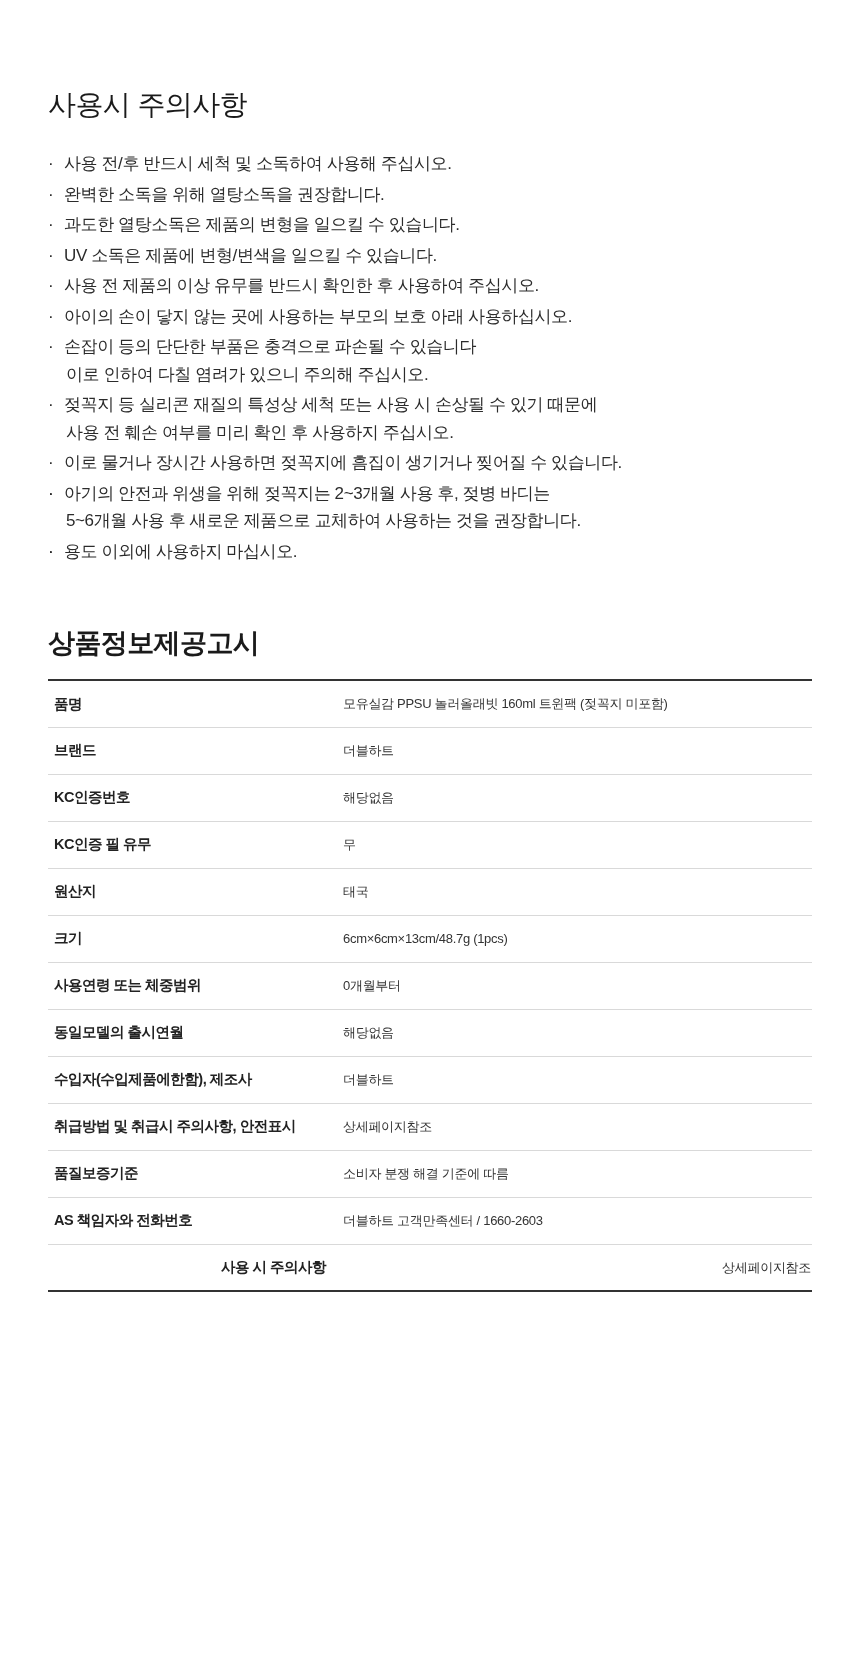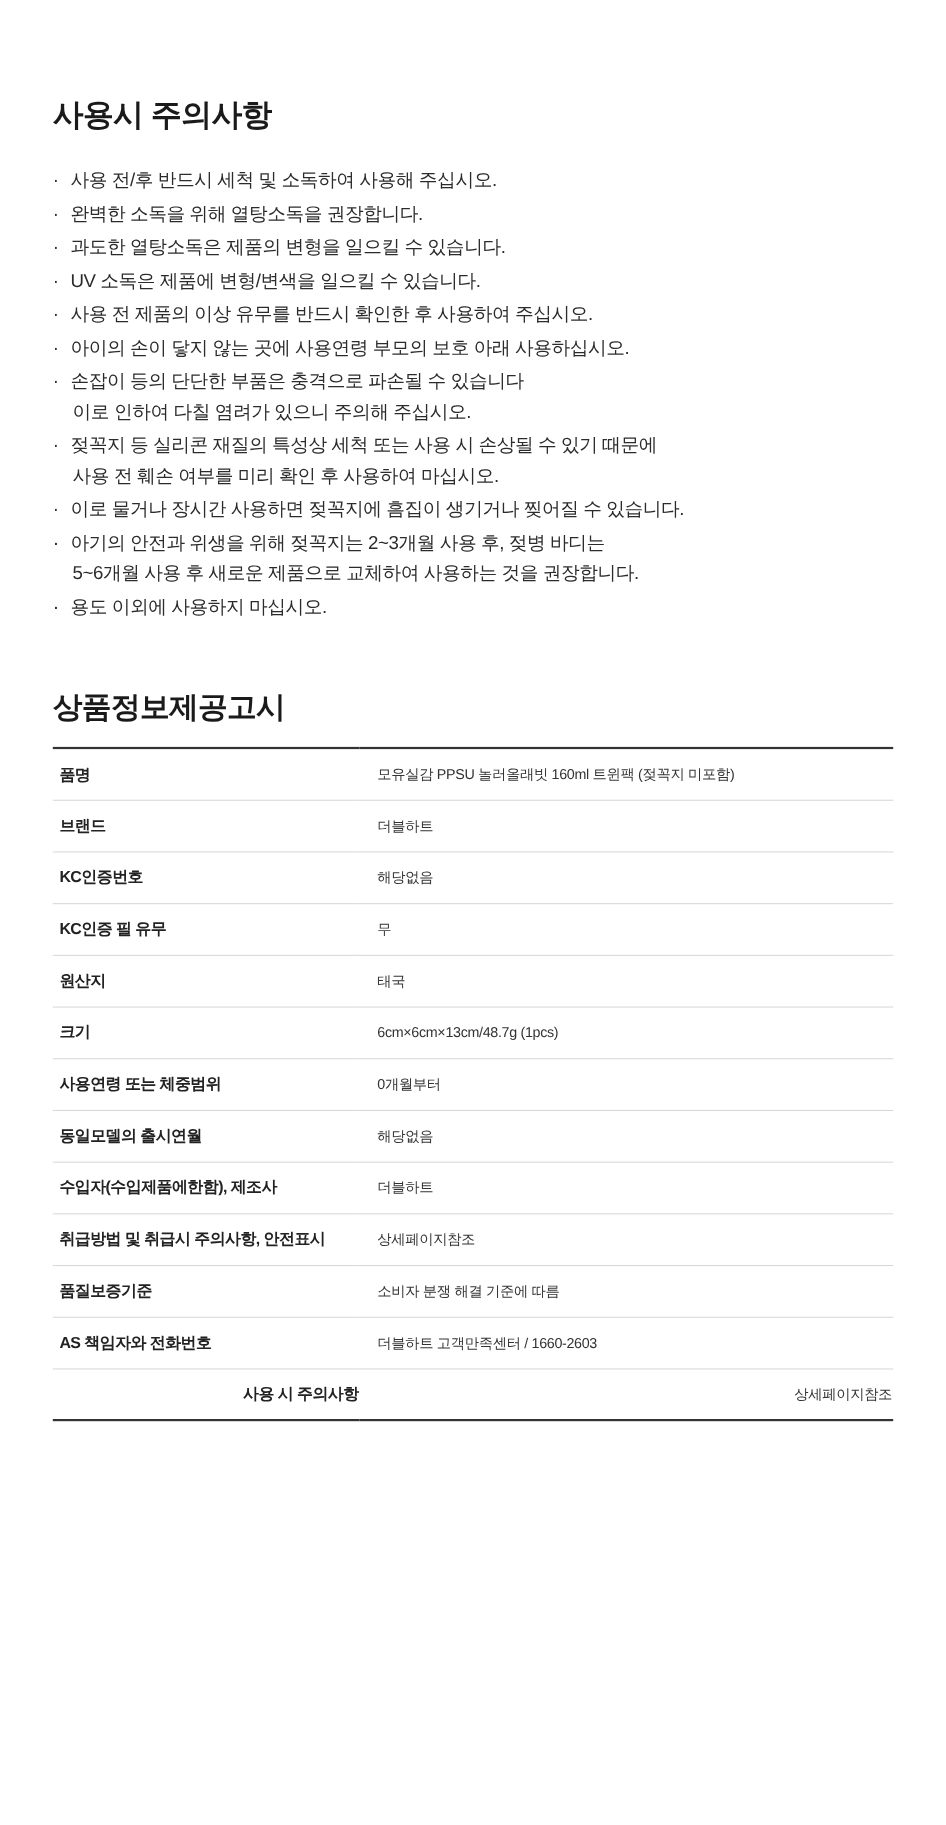--- a/index.html
+++ b/index.html
@@ -22,21 +22,21 @@
     padding: 0 48px;
     position: relative;
   }
 
   
   .caution-section {
     padding-top: 86px;
   }
   .section-title {
     font-size: 28px;
-    font-weight: bold;
+    font-weight: normal;
     color: #1a1a1a;
     letter-spacing: -0.6px;
     margin: 0 0 26px 0;
   }
   .caution-list {
     list-style: none;
     margin: 0;
     padding: 0;
   }
   .caution-list li {
@@ -127,31 +127,31 @@
       <li>
         <span class="bullet">·</span>
         <span>UV 소독은 제품에 변형/변색을 일으킬 수 있습니다.</span>
       </li>
       <li>
         <span class="bullet">·</span>
         <span>사용 전 제품의 이상 유무를 반드시 확인한 후 사용하여 주십시오.</span>
       </li>
       <li>
         <span class="bullet">·</span>
-        <span>아이의 손이 닿지 않는 곳에 사용연령 부모의 보호 아래 사용하십시오.</span>
+        <span>아이의 손이 닿지 않는 곳에 사용하는 부모의 보호 아래 사용하십시오.</span>
       </li>
       <li>
         <span class="bullet">·</span>
         <span>손잡이 등의 단단한 부품은 충격으로 파손될 수 있습니다</span>
         <span class="line2">이로 인하여 다칠 염려가 있으니 주의해 주십시오.</span>
       </li>
       <li>
         <span class="bullet">·</span>
         <span>젖꼭지 등 실리콘 재질의 특성상 세척 또는 사용 시 손상될 수 있기 때문에</span>
-        <span class="line2">사용 전 훼손 여부를 미리 확인 후 사용하여 마십시오.</span>
+        <span class="line2">사용 전 훼손 여부를 미리 확인 후 사용하지 주십시오.</span>
       </li>
       <li>
         <span class="bullet">·</span>
         <span>이로 물거나 장시간 사용하면 젖꼭지에 흠집이 생기거나 찢어질 수 있습니다.</span>
       </li>
       <li>
         <span class="bullet">·</span>
       </li>
       <li>
         <span class="bullet">·</span>

